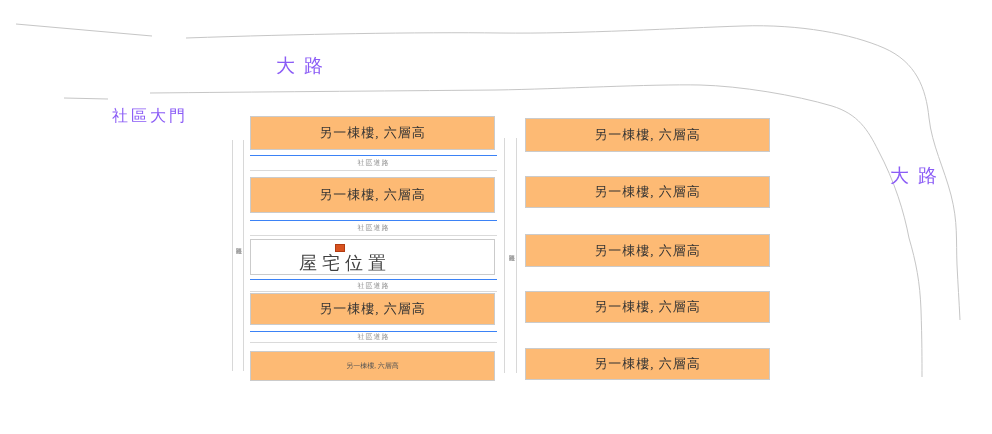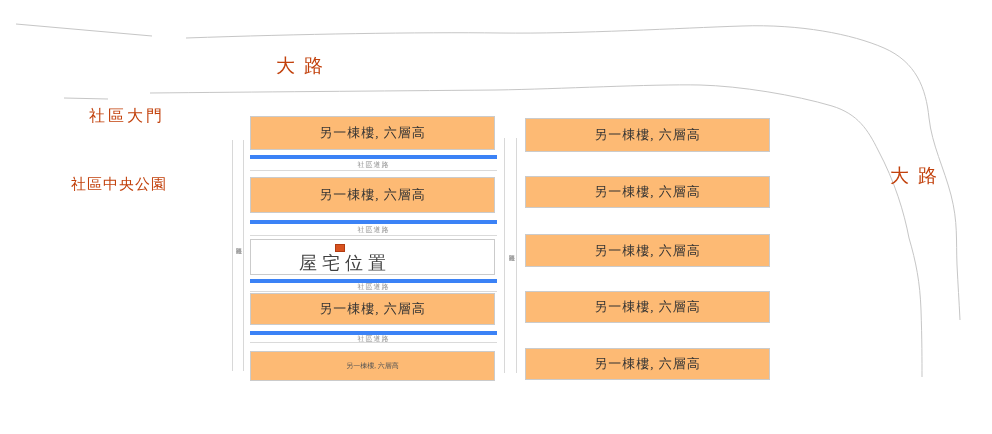--- a/index.html
+++ b/index.html
@@ -6,37 +6,37 @@
   .stage{
     position:relative;
     width:992px;height:434px;
     background:#ffffff;
     overflow:hidden;
     font-family:"Liberation Serif","DejaVu Serif",serif;
     color:#222;
   }
   svg.roads{position:absolute;left:0;top:0;width:992px;height:434px;}
   svg.roads path{fill:none;stroke:#c6c6c6;stroke-width:1;}
-  .lbl{position:absolute;white-space:nowrap;color:#c2410c;}
+  .lbl{position:absolute;white-space:nowrap;color:#8b5cf6;}
   .lbl-road-top{font-size:19px;letter-spacing:9px;}
   .lbl-road-right{font-size:19px;letter-spacing:9px;}
   .lbl-gate{font-size:16px;letter-spacing:3px;}
   .lbl-park{font-size:15px;letter-spacing:1px;}
   .bldg{
     position:absolute;left:250px;width:245px;
     background:#fdba74;border:1px solid #cbcbcb;
     display:flex;align-items:center;justify-content:center;
     font-size:13px;letter-spacing:1px;color:#333;
     box-sizing:border-box;
   }
   .bldg.right{left:525px;}
   .bldg.small-text{font-size:7px;color:#555;letter-spacing:0;}
   .roadrow{
     position:absolute;left:250px;width:247px;
-    border-top:4px solid #3b82f6;border-bottom:1px solid #dadada;
+    border-top:1px solid #3b82f6;border-bottom:1px solid #dadada;
     display:flex;align-items:center;justify-content:center;
     font-size:7px;color:#8a8a8a;letter-spacing:1px;
     box-sizing:border-box;
   }
   .house-box{
     position:absolute;left:250px;top:239px;width:245px;height:36px;
     background:#ffffff;border:1px solid #cbcbcb;box-sizing:border-box;
   }
   .house-label{
     position:absolute;left:48px;top:11px;
@@ -62,23 +62,22 @@
 
   <svg class="roads" viewBox="0 0 992 434">
     <path d="M16,24 L152,36"></path>
     <path d="M186,38 C300,34 420,32 500,33 C580,34 680,28 742,26 C800,24 852,34 884,48 C916,62 926,88 929,118 C932,145 944,168 951,195 C958,222 956,240 957,265 C958,285 959,300 960,320"></path>
     <path d="M64,98 L108,99"></path>
     <path d="M150,93 C250,92 380,91 496,90 C560,89 650,84 700,85 C740,86 795,95 832,106 C858,114 868,130 878,150 C895,182 904,212 909,238 C916,262 920,282 921,310 C922,340 922,360 922,377"></path>
   </svg>
 
   <div class="lbl lbl-road-top" style="left:276px;top:53px;">大路</div>
 
-  <div class="lbl lbl-gate" style="left:89px;top:106px;font-family:Liberation Serif, serif;">社區大門</div>
+  <div class="lbl lbl-gate" style="left:112px;top:106px;font-family:Liberation Serif, serif;">社區大門</div>
 
-  <div class="lbl lbl-park" style="left:71px;top:175px;">社區中央公園</div>
 
   <div class="lbl lbl-road-right" style="left:890px;top:163px;">大路</div>
 
   <div class="vline" style="left:232px;top:140px;height:231px;"></div>
   <div class="vline" style="left:243px;top:140px;height:231px;"></div>
   <div class="vroad-label" style="left:234px;top:242px;">社區道路</div>
 
   <div class="vline" style="left:504px;top:138px;height:235px;"></div>
   <div class="vline" style="left:516px;top:138px;height:235px;"></div>
   <div class="vroad-label" style="left:507px;top:249px;">社區道路</div>

